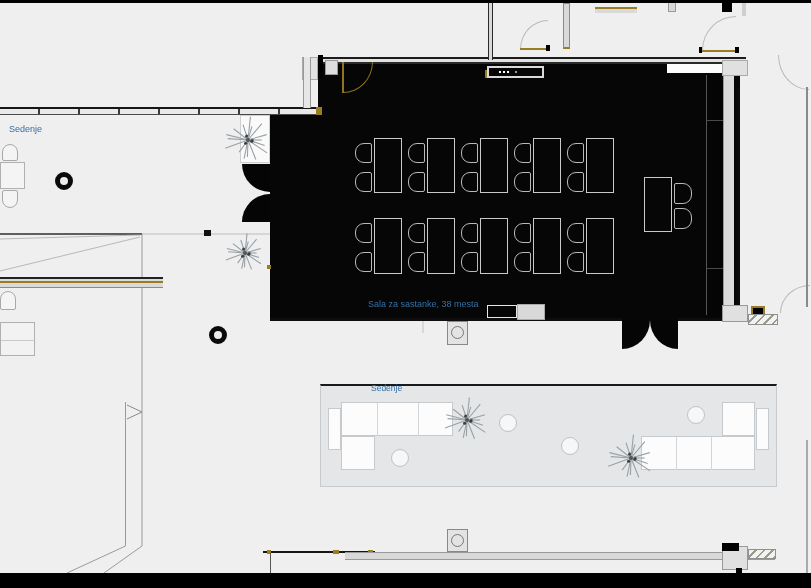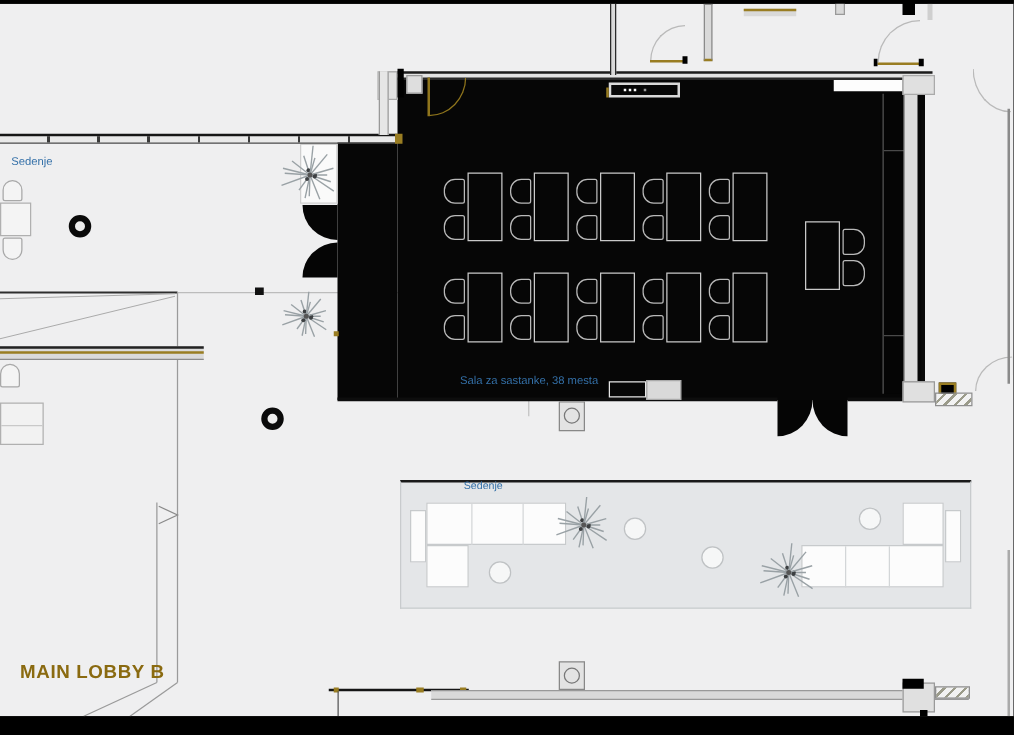--- a/index.html
+++ b/index.html
@@ -296,17 +296,16 @@
         <line x1="25" y1="25" x2="43.74460307079721" y2="19.625071561568504" stroke="#99a1a5" stroke-width="1.1"></line>
         <line x1="25" y1="25" x2="41.64348903516519" y2="30.407797401561574" stroke="#99a1a5" stroke-width="1.1"></line>
         <circle cx="28.804226065180615" cy="26.23606797749979" r="1.6" fill="#3c3f41"></circle>
         <circle cx="25" cy="25" r="2" fill="#555"></circle>
       </svg>
     </div>
 
   <div class="abs blue-label z5" style="left:9px;top:124px;">Sedenje</div>
   <div class="abs blue-label z5" style="left:371px;top:383px;font-size:8.5px;">Sedenje</div>
   <div class="abs blue-label z5" style="left:368px;top:299px;">Sala za sastanke, 38 mesta</div>
-  <div class="abs gold-title z5" style="left:16px;top:529px;">MAIN LOBBY B</div>
 
   <div class="abs" style="left:0;top:0;width:811px;height:3px;background:#000;z-index:6;"></div>
   <div class="abs" style="left:0;top:573px;width:811px;height:15px;background:#000;z-index:6;"></div>
 </div>
 
 </body></html>

